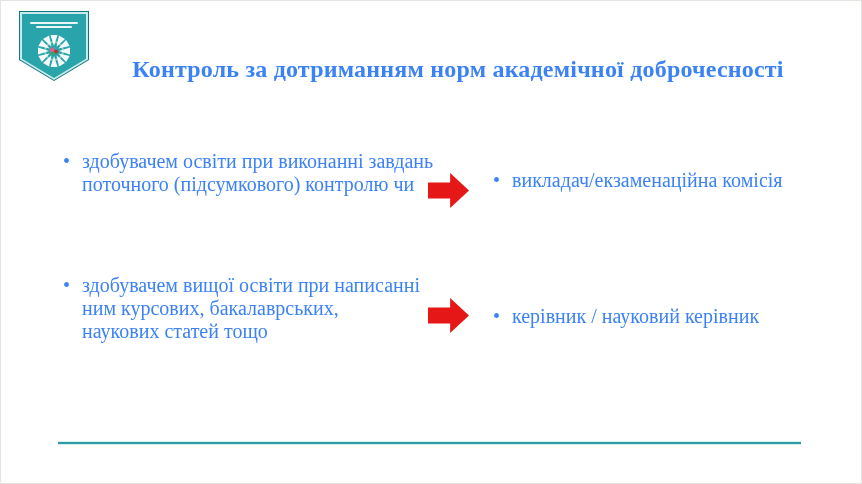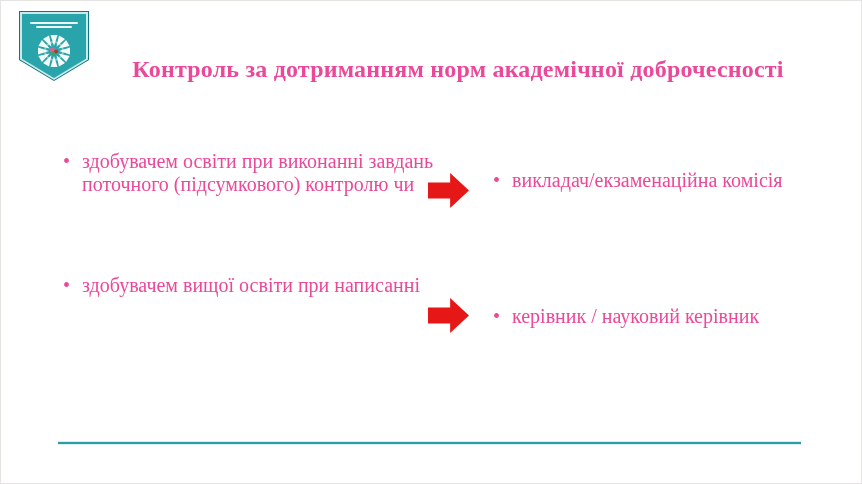--- a/index.html
+++ b/index.html
@@ -1,19 +1,19 @@
 <!DOCTYPE html>
 <html><head>
 <meta charset="utf-8">
 <style>
   html,body{margin:0;padding:0;background:#f4f4f4;}
   .slide{
     position:relative; width:862px; height:484px; margin:0 auto;
     background:#ffffff; border:1px solid #e6e4e0; box-sizing:border-box;
-    font-family:"Liberation Serif", serif; color:#ec4899; overflow:hidden;
+    font-family:"Liberation Serif", serif; color:#3b82f6; overflow:hidden;
   }
   
   .logo{position:absolute; left:18px; top:10px; width:70px; height:70px;}
   .shield{position:absolute; clip-path:polygon(0 0,100% 0,100% 70%,50% 100%,0 70%);}
   .shield.outer{inset:0; background:#0f7780;}
   .shield.light{inset:1px; background:#c9e9ea;}
   .shield.fill{inset:3px; background:#29a4aa;}
   .logo-line{position:absolute; background:rgba(255,255,255,.9); height:2px; border-radius:1px;}
   .logo-line.l1{left:11px; right:11px; top:11px;}
   .logo-line.l2{left:17px; right:17px; top:15px;}
@@ -92,20 +92,22 @@
 
   <div class="li li-right-1">
     <span class="bullet">•</span>
     <div>викладач/екзаменаційна комісія</div>
   </div>
 
   <div class="li li-left-2">
     <span class="bullet">•</span>
     <div>
       <div>здобувачем вищої освіти при написанні</div>
+      <div>ним курсових, бакалаврських,</div>
+      <div>наукових статей тощо</div>
     </div>
   </div>
 
   <div class="arrow arrow-2"></div>
 
   <div class="li li-right-2">
     <span class="bullet">•</span>
     <div>керівник / науковий керівник</div>
   </div>
 

